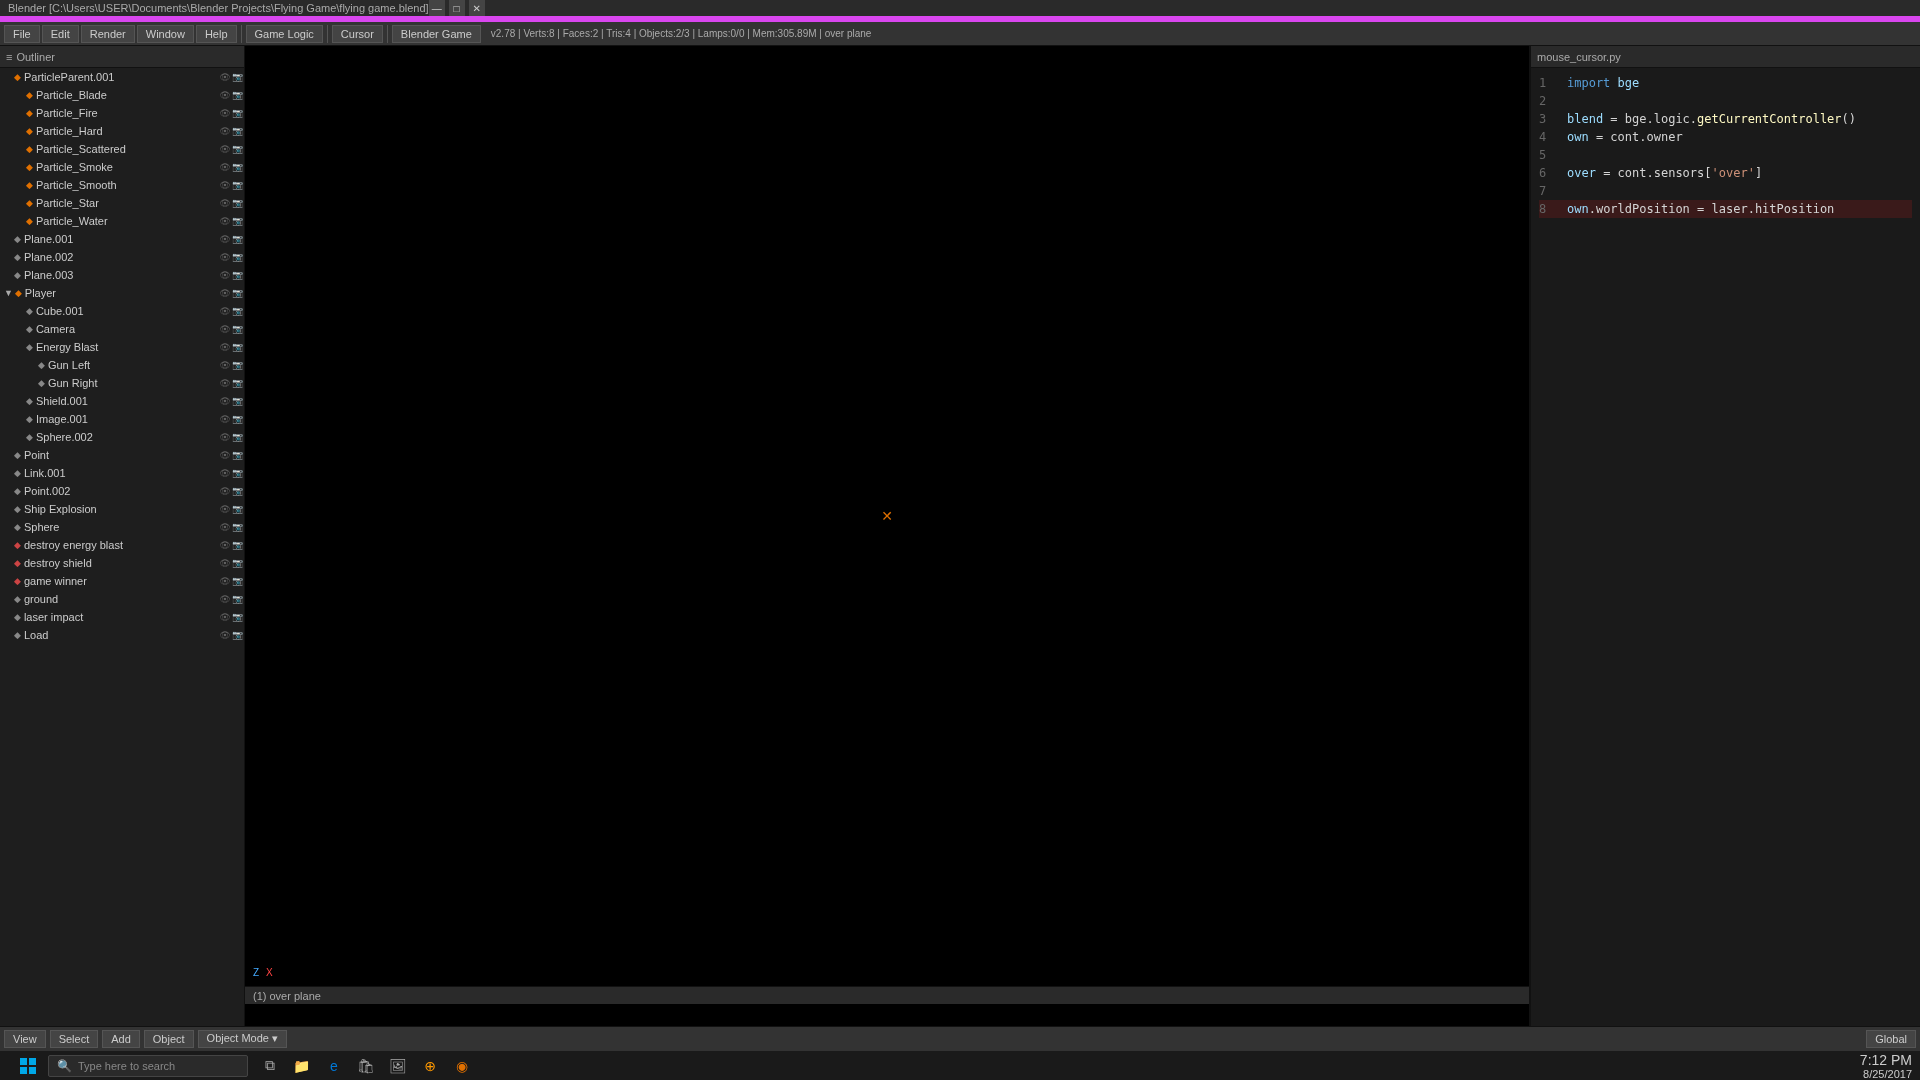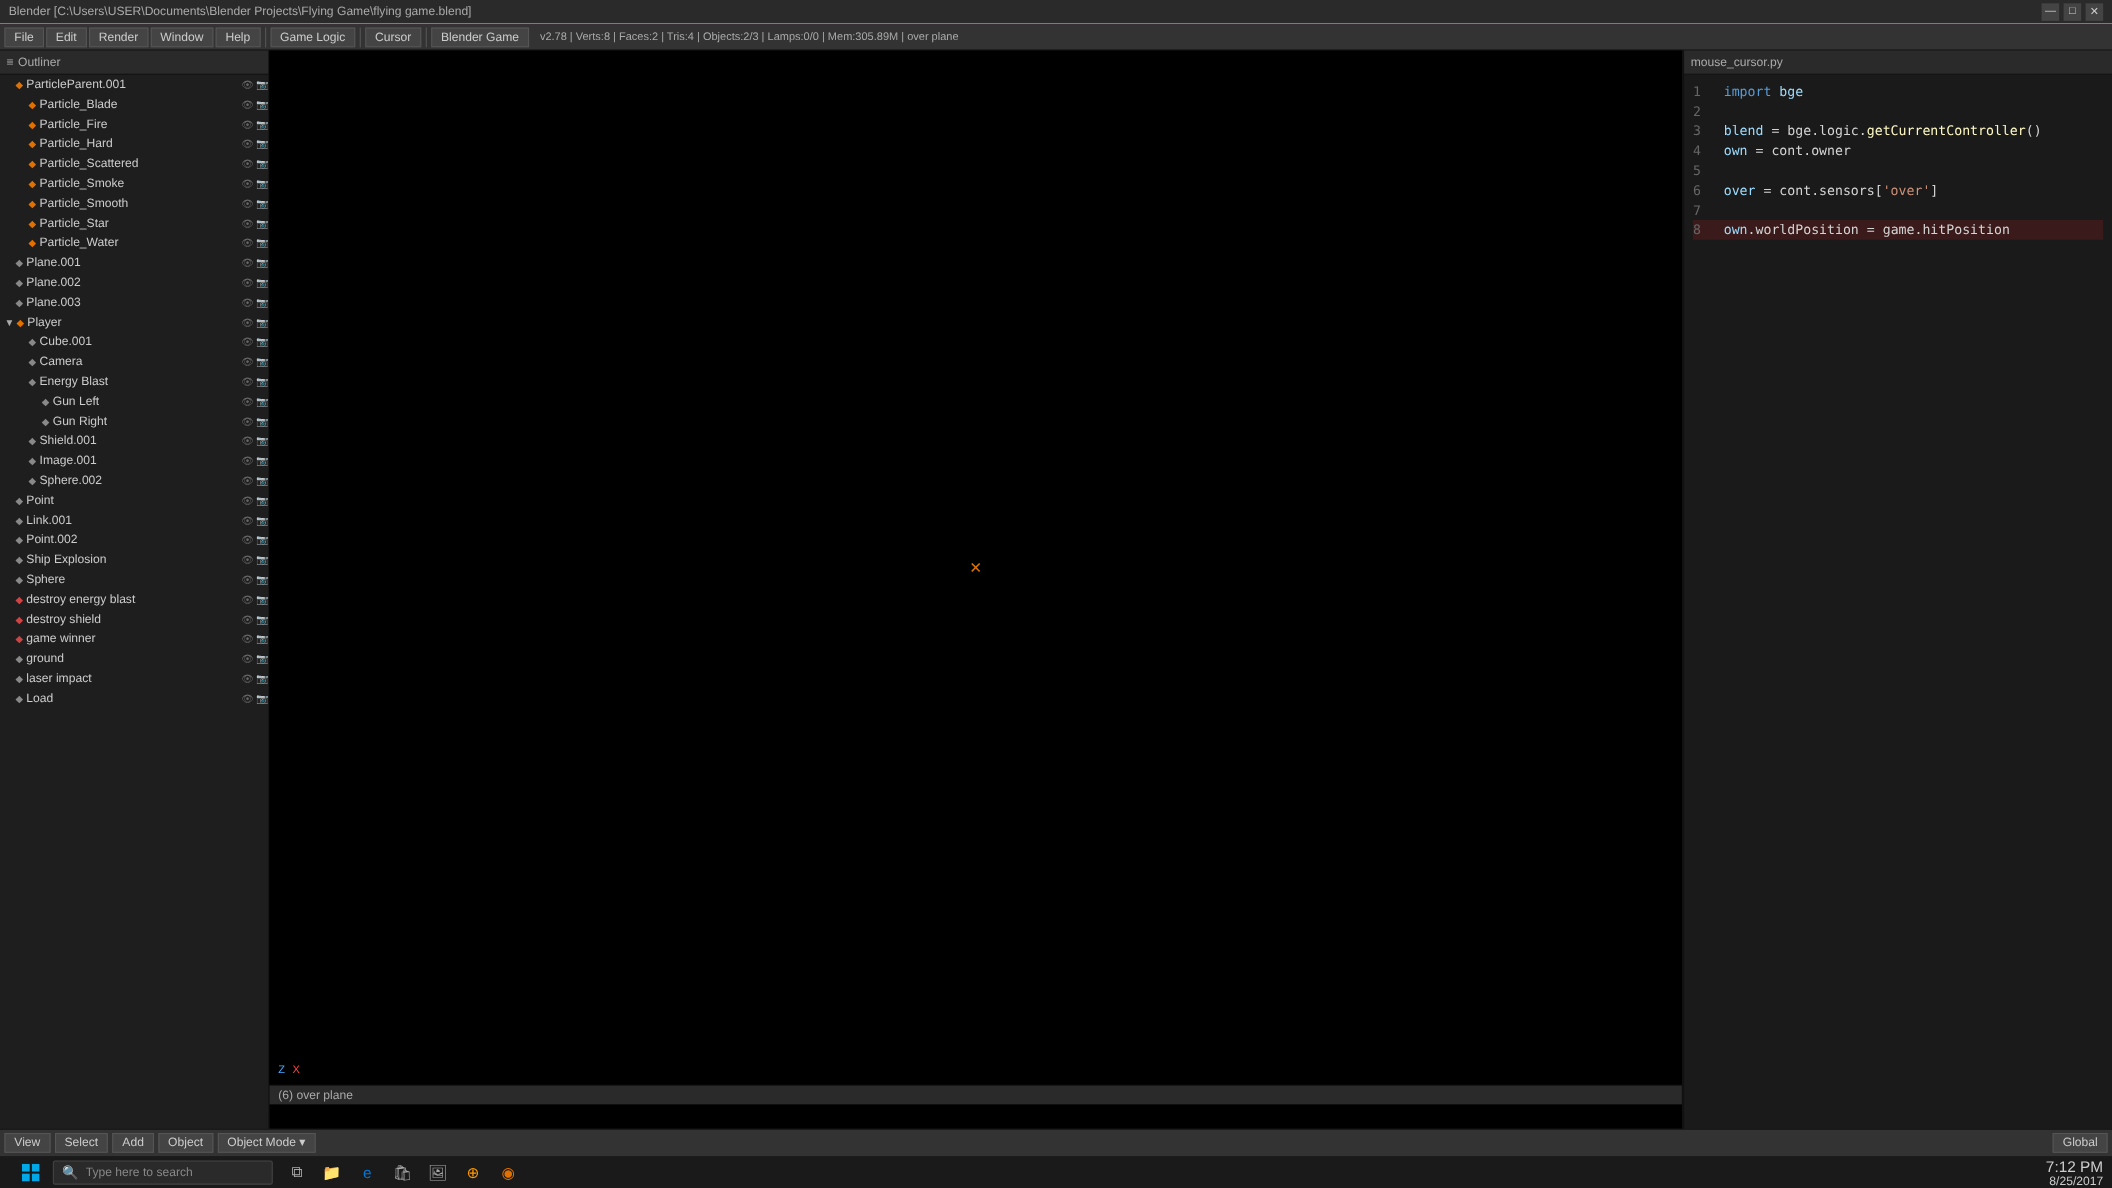--- a/index.html
+++ b/index.html
@@ -5,22 +5,21 @@
     * { box-sizing: border-box; margin: 0; padding: 0; }
     body { background: #1a1a1a; color: #ccc; font-family: 'Segoe UI', sans-serif; font-size: 11px; width: 1920px; height: 1080px; overflow: hidden; }
 
     
     #titlebar {
       background: #2a2a2a;
       height: 22px;
       display: flex;
       align-items: center;
       padding: 0 8px;
-      border-bottom: 1px solid #d946ef;
-      justify-content: space-between;
+      border-bottom: 6px solid #d946ef;
     }
     #titlebar .title { color: #aaa; font-size: 11px; }
     #titlebar .controls { display: flex; gap: 4px; }
     #titlebar .controls span {
       width: 16px; height: 16px; background: #444; display: inline-flex; align-items: center; justify-content: center; font-size: 10px; cursor: pointer; color: #ccc;
     }
 
     
     #menubar {
       background: #333;
@@ -593,21 +592,21 @@
   <div id="viewport">
     <div class="viewport-canvas">
       <div class="crosshair">✕</div>
 
       <div style="position:absolute;bottom:8px;left:8px;color:#888;font-size:10px;">
         <span style="color:#4af;">Z</span>
         <span style="margin-left:4px;color:#f44;">X</span>
       </div>
     </div>
     <div class="viewport-footer">
-      <span>(6) over plane</span>
+      <span>(1) over plane</span>
     </div>
   </div>
 
   <div id="code-editor">
     <div class="code-header">
       <span>mouse_cursor.py</span>
     </div>
     <div class="code-body" id="code-body">
         <div class="code-line">
           <span class="line-num">1</span>
@@ -632,21 +631,21 @@
         <div class="code-line">
           <span class="line-num">6</span>
           <span class="code-content"><span class="var">over</span> <span class="op">= cont.sensors[</span><span class="str">'over'</span><span class="op">]</span></span>
         </div>
         <div class="code-line">
           <span class="line-num">7</span>
           <span class="code-content"></span>
         </div>
         <div class="code-line code-line-red">
           <span class="line-num">8</span>
-          <span class="code-content"><span class="var">own</span><span class="op">.worldPosition</span> <span class="op">= game.hitPosition</span></span>
+          <span class="code-content"><span class="var">own</span><span class="op">.worldPosition</span> <span class="op">= laser.hitPosition</span></span>
         </div>
       </div>
   </div>
 
 </div>
 
 <div id="bottom-toolbar">
   <div class="toolbar-btn">View</div>
   <div class="toolbar-btn">Select</div>
   <div class="toolbar-btn">Add</div>

